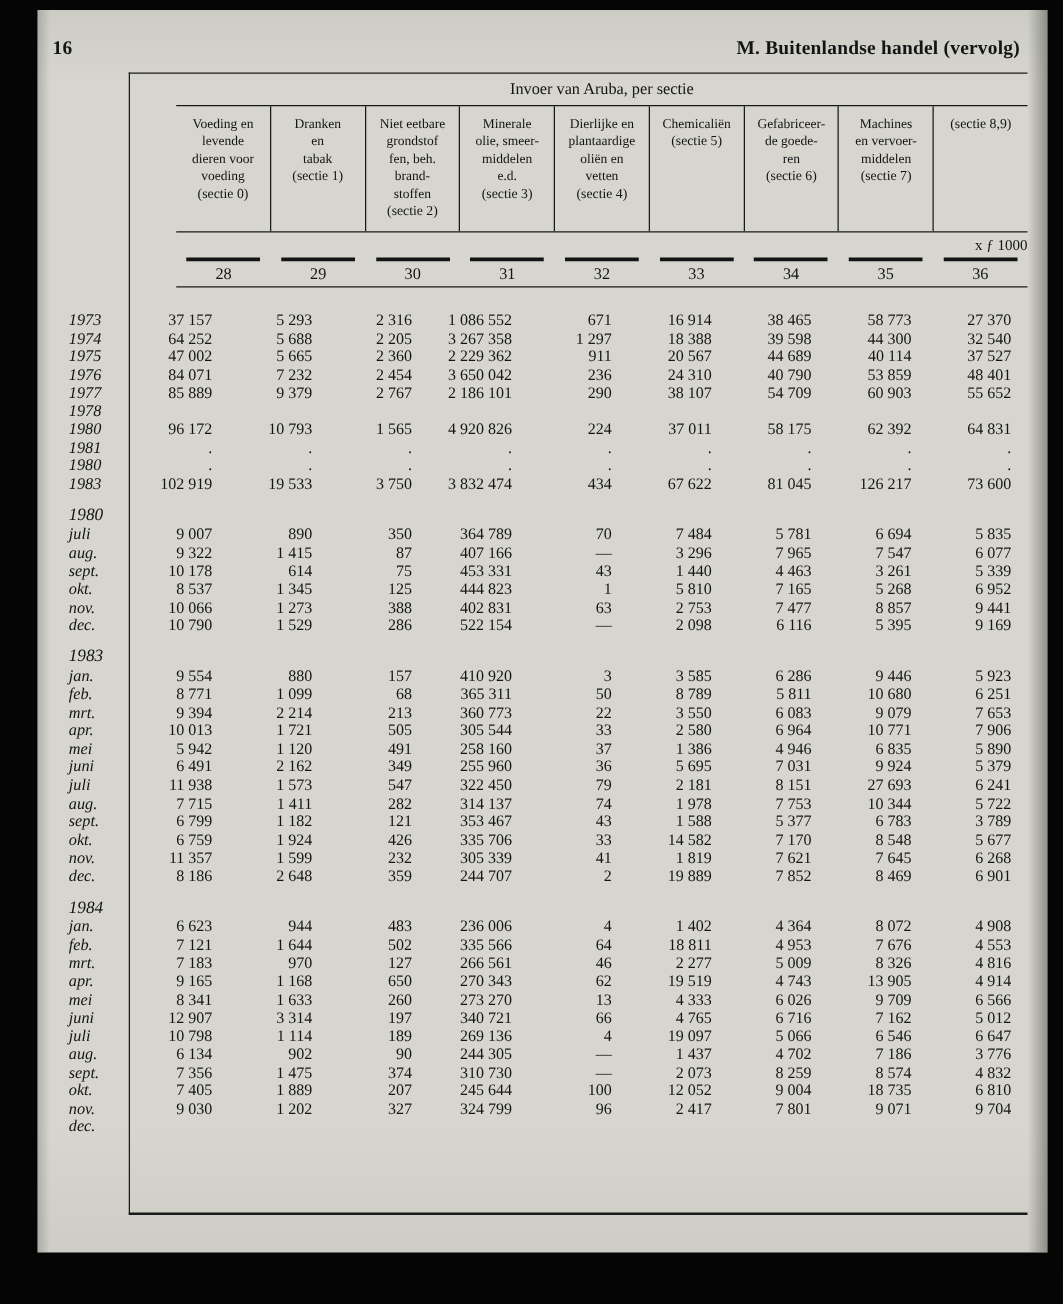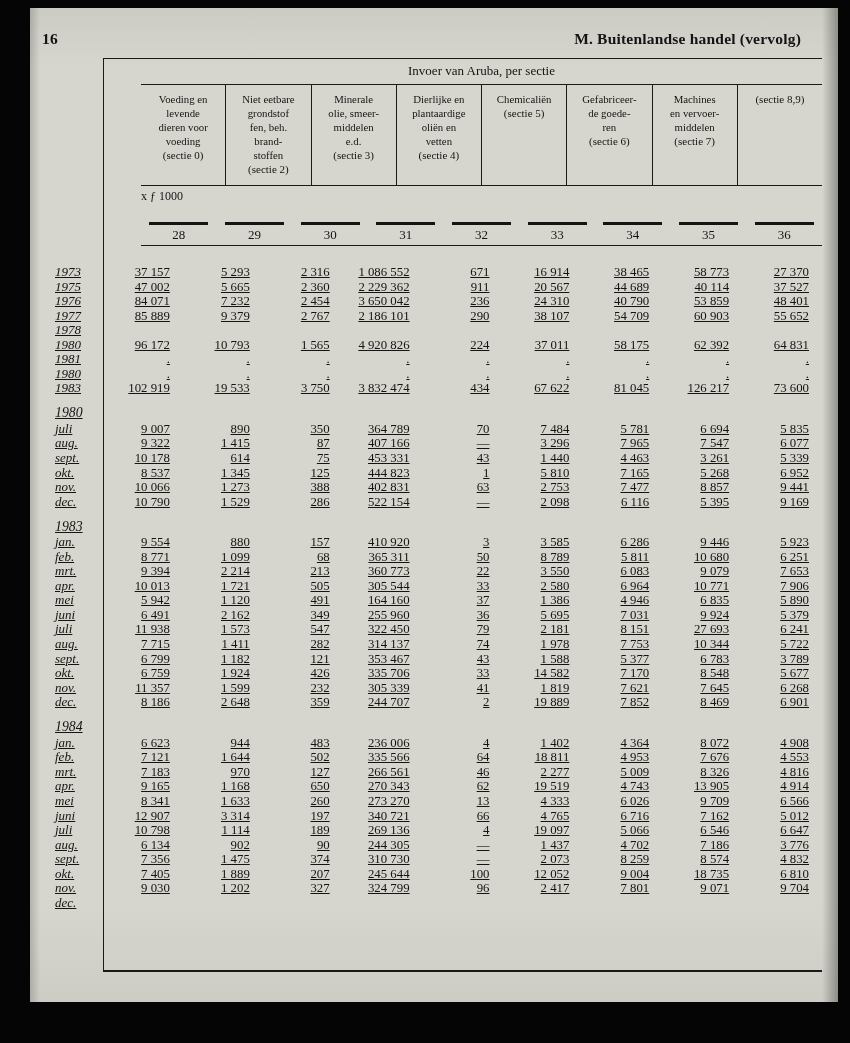--- a/index.html
+++ b/index.html
@@ -17,46 +17,46 @@
     content:""; position:absolute; right:0; top:0; bottom:0; width:16px;
     background:linear-gradient(to right, rgba(0,0,0,0), rgba(20,20,20,0.35));
     pointer-events:none;
   }
   .page::before {
     content:""; position:absolute; left:0; top:0; bottom:0; width:10px;
     background:linear-gradient(to left, rgba(0,0,0,0), rgba(20,20,20,0.18));
     pointer-events:none;
   }
   .pagehead {
-    position:absolute; top:22px; left:12px; right:37px;
+    position:absolute; top:22px; left:12px; right:22px;
     display:flex; justify-content:space-between; align-items:baseline;
     font-weight:bold; font-size:15.5px; letter-spacing:0.2px;
   }
   .table { position:absolute; left:20px; top:50px; width:772px; }
   .vline { position:absolute; left:53px; top:0; width:1px; height:913px; background:#1a1a1a; }
   .bottomrule { position:absolute; left:53px; right:0; top:912px; height:1.5px; background:#1a1a1a; }
 
   .thead { margin-left:53px; border-top:1.5px solid #1a1a1a;padding-left:38px; }
   .ttitle { text-align:center; font-size:13px; padding:4px 0 5px 0; border-bottom:1px solid #1a1a1a; }
   .hcols { display:flex; height:100px; border-bottom:1px solid #1a1a1a; }
   .hcol {
     flex:1; text-align:center; font-size:10.8px; line-height:1.3;
     display:flex; flex-direction:column; justify-content:flex-start;
     padding:7px 1px 4px 1px;
   }
   .hcol + .hcol { border-left:1px solid #1a1a1a; }
   .hlabel { white-space:pre-line; }
   .hsectie { font-size:11px; }
-  .unit { text-align:left; font-size:12px; padding:3px 0 1px 0; }
-  .nums { display:flex; border-bottom:1.5px solid #1a1a1a; padding-bottom:3px;margin-top:16px; }
+  .unit { text-align:right; font-size:12px; padding:3px 0 1px 0; }
+  .nums { display:flex; border-bottom:1.5px solid #1a1a1a; padding-bottom:3px; }
   .ncell { flex:1; text-align:center; }
   .nbar { height:3px; background:#141414; width:78%; margin:1px auto 2px auto; }
   .nnum { font-size:13px; line-height:15px; }
 
-  .tbody { padding-top:19px;text-decoration:underline; }
+  .tbody { padding-top:19px; }
   .trow { display:flex; height:14.55px; line-height:14.55px; white-space:nowrap; }
   .rlabel { width:53px; font-style:italic; font-size:13px; padding-left:5px; box-sizing:border-box; }
   .dcell { flex:1; text-align:right; padding-right:13px; font-size:12.8px; box-sizing:border-box; }
   .grouprow { display:flex; margin-top:9.5px; height:16.5px; line-height:16.5px; }
   .glabel { width:53px; font-style:italic; font-size:13.8px; padding-left:5px; box-sizing:border-box; }
 </style>
 </head>
 <body>
 
 <div class="page">
@@ -72,20 +72,26 @@
 
     <div class="thead">
       <div class="ttitle">Invoer van Aruba, per sectie</div>
       <div class="hcols">
           <div class="hcol">
             <div class="hlabel">Voeding en
 levende
 dieren voor
 voeding</div>
             <div class="hsectie">(sectie 0)</div>
+          </div>
+          <div class="hcol">
+            <div class="hlabel">Dranken
+en
+tabak</div>
+            <div class="hsectie">(sectie 1)</div>
           </div>
           <div class="hcol">
             <div class="hlabel">Niet eetbare
 grondstof
 fen, beh.
 brand-
 stoffen</div>
             <div class="hsectie">(sectie 2)</div>
           </div>
           <div class="hcol">
@@ -170,20 +176,32 @@
           <div class="dcell">5 293</div>
           <div class="dcell">2 316</div>
           <div class="dcell">1 086 552</div>
           <div class="dcell">671</div>
           <div class="dcell">16 914</div>
           <div class="dcell">38 465</div>
           <div class="dcell">58 773</div>
           <div class="dcell">27 370</div>
         </div>
         <div class="trow">
+          <div class="rlabel">1974</div>
+          <div class="dcell">64 252</div>
+          <div class="dcell">5 688</div>
+          <div class="dcell">2 205</div>
+          <div class="dcell">3 267 358</div>
+          <div class="dcell">1 297</div>
+          <div class="dcell">18 388</div>
+          <div class="dcell">39 598</div>
+          <div class="dcell">44 300</div>
+          <div class="dcell">32 540</div>
+        </div>
+        <div class="trow">
           <div class="rlabel">1975</div>
           <div class="dcell">47 002</div>
           <div class="dcell">5 665</div>
           <div class="dcell">2 360</div>
           <div class="dcell">2 229 362</div>
           <div class="dcell">911</div>
           <div class="dcell">20 567</div>
           <div class="dcell">44 689</div>
           <div class="dcell">40 114</div>
           <div class="dcell">37 527</div>
@@ -396,21 +414,21 @@
           <div class="dcell">2 580</div>
           <div class="dcell">6 964</div>
           <div class="dcell">10 771</div>
           <div class="dcell">7 906</div>
         </div>
         <div class="trow">
           <div class="rlabel">mei</div>
           <div class="dcell">5 942</div>
           <div class="dcell">1 120</div>
           <div class="dcell">491</div>
-          <div class="dcell">164 160</div>
+          <div class="dcell">258 160</div>
           <div class="dcell">37</div>
           <div class="dcell">1 386</div>
           <div class="dcell">4 946</div>
           <div class="dcell">6 835</div>
           <div class="dcell">5 890</div>
         </div>
         <div class="trow">
           <div class="rlabel">juni</div>
           <div class="dcell">6 491</div>
           <div class="dcell">2 162</div>

